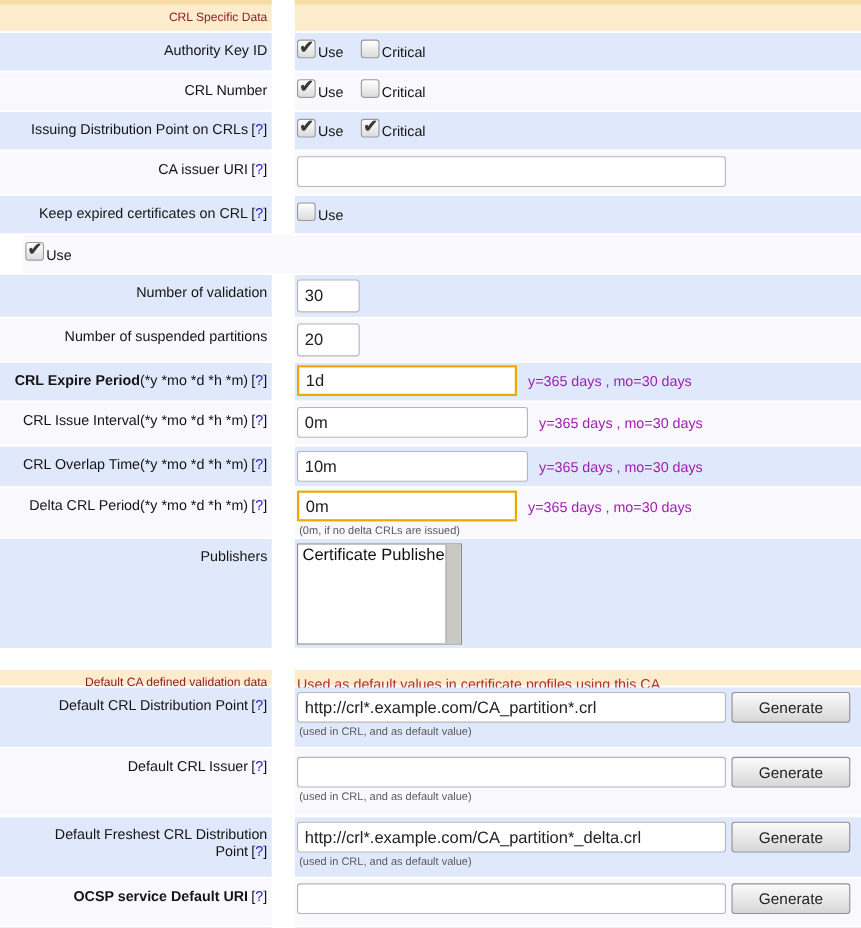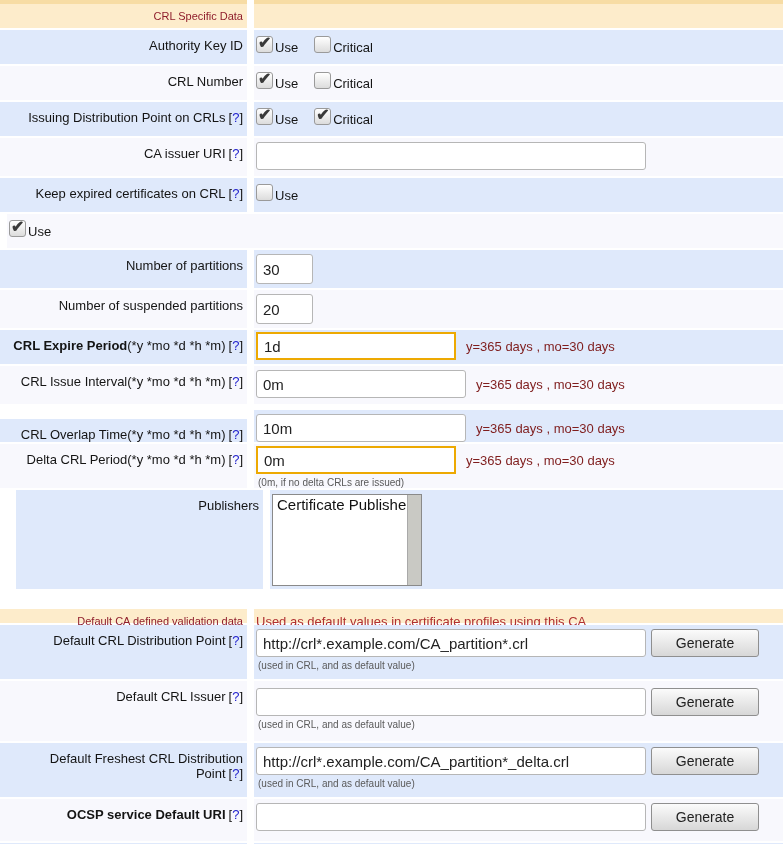--- a/index.html
+++ b/index.html
@@ -7,37 +7,37 @@
     width:783px; height:844px; overflow:hidden;
     font-family:"Liberation Sans", sans-serif;
     -webkit-font-smoothing:antialiased;
   }
   .tbl { width:783px; }
   .row { display:flex; margin-bottom:2px; }
   .cl {
     width:247px; box-sizing:border-box; text-align:right;
     padding:8px 4px 0 4px; font-size:13px; color:#141414; line-height:15px;
   }
-  .cr { flex:1; margin-left:7px; box-sizing:border-box; padding:0 0 0 2px; }
+  .cr { flex:1; margin-left:21px; box-sizing:border-box; padding:0 0 0 2px; }
   
   .b .cl, .b .cr { background:#dfe9fb; }
   .w .cl, .w .cr { background:#f8f8fd; }
   .h .cl, .h .cr { background:#fdeccb; border-top:4px solid #f7dca4; }
   .h2 .cl, .h2 .cr { background:#fdeccb; }
   
   .hh { height:28px; } .hh .cl { padding-top:5px; }
   .r30 { height:34px; }
   .r34 { height:34px; }
-  .r36 { height:36px;align-items:flex-end; }
+  .r36 { height:36px; }
   .r38 { height:38px; }
   .r42 { height:42px; }
   .r44 { height:44px; }
   .r54 { height:54px; }
   .r60 { height:60px; }
-  .r104 { height:99px;padding-left:16px; }
+  .r104 { height:99px; }
   .r26 { height:14px; } .r26 .cl { padding-top:5px; }
   .partial { height:4px; margin-bottom:0; }
   
   .sect-title { font-weight:normal; color:#8f1e2c; font-size:11px; }
   .sect-sub { color:#b03030; font-size:13px; padding-top:5px; }
   .bold { font-weight:bold; }
   
   .hl { margin-left:3px; white-space:nowrap; }
   .hl .bk { color:#141414; }
   .hl a { color:#2222cc; text-decoration:none; cursor:pointer; }
@@ -57,21 +57,21 @@
   .line { display:flex; align-items:center; padding-top:4px; }
   .ti {
     height:28px; box-sizing:border-box; border:1px solid #b6b6b6; border-radius:3px;
     font-family:"Liberation Sans", sans-serif; font-size:15px; color:#222;
     padding:0 6px; background:#fff;
   }
   .ti.wide { width:390px; }
   .ti.time { width:210px; }
   .ti.orange { border:2px solid #eda902; border-radius:0; width:200px; }
   .ti.num { width:57px; height:30px; }
-  .hint { font-size:13px; color:#7f1d1d; margin-left:10px; white-space:nowrap; }
+  .hint { font-size:13px; color:#a21caf; margin-left:10px; white-space:nowrap; }
   .note { font-size:10px; color:#5a5a5a; margin-top:3px; padding-left:2px; }
   
   .gen {
     width:108px; height:28px; margin-left:5px; box-sizing:border-box;
     border:1px solid #8f8f8f; border-radius:3px;
     background:linear-gradient(#fbfbfb,#d7d7d7);
     font-family:"Liberation Sans", sans-serif; font-size:14px; color:#222; cursor:pointer;
   }
   
   .lb {
@@ -149,21 +149,21 @@
   </div>
 
   <div class="row w r30">
     <div class="cr cbrow">
       <span class="cb" data-checked="true"></span>
       <span class="cbl">Use</span>
     </div>
   </div>
 
   <div class="row b r38">
-    <div class="cl">Number of partitions</div>
+    <div class="cl">Number of validation</div>
     <div class="cr">
       <div class="line">
         <input class="ti num" type="text" value="30" style="">
       </div>
     </div>
   </div>
 
   <div class="row w r38">
     <div class="cl">Number of suspended partitions</div>
     <div class="cr">

